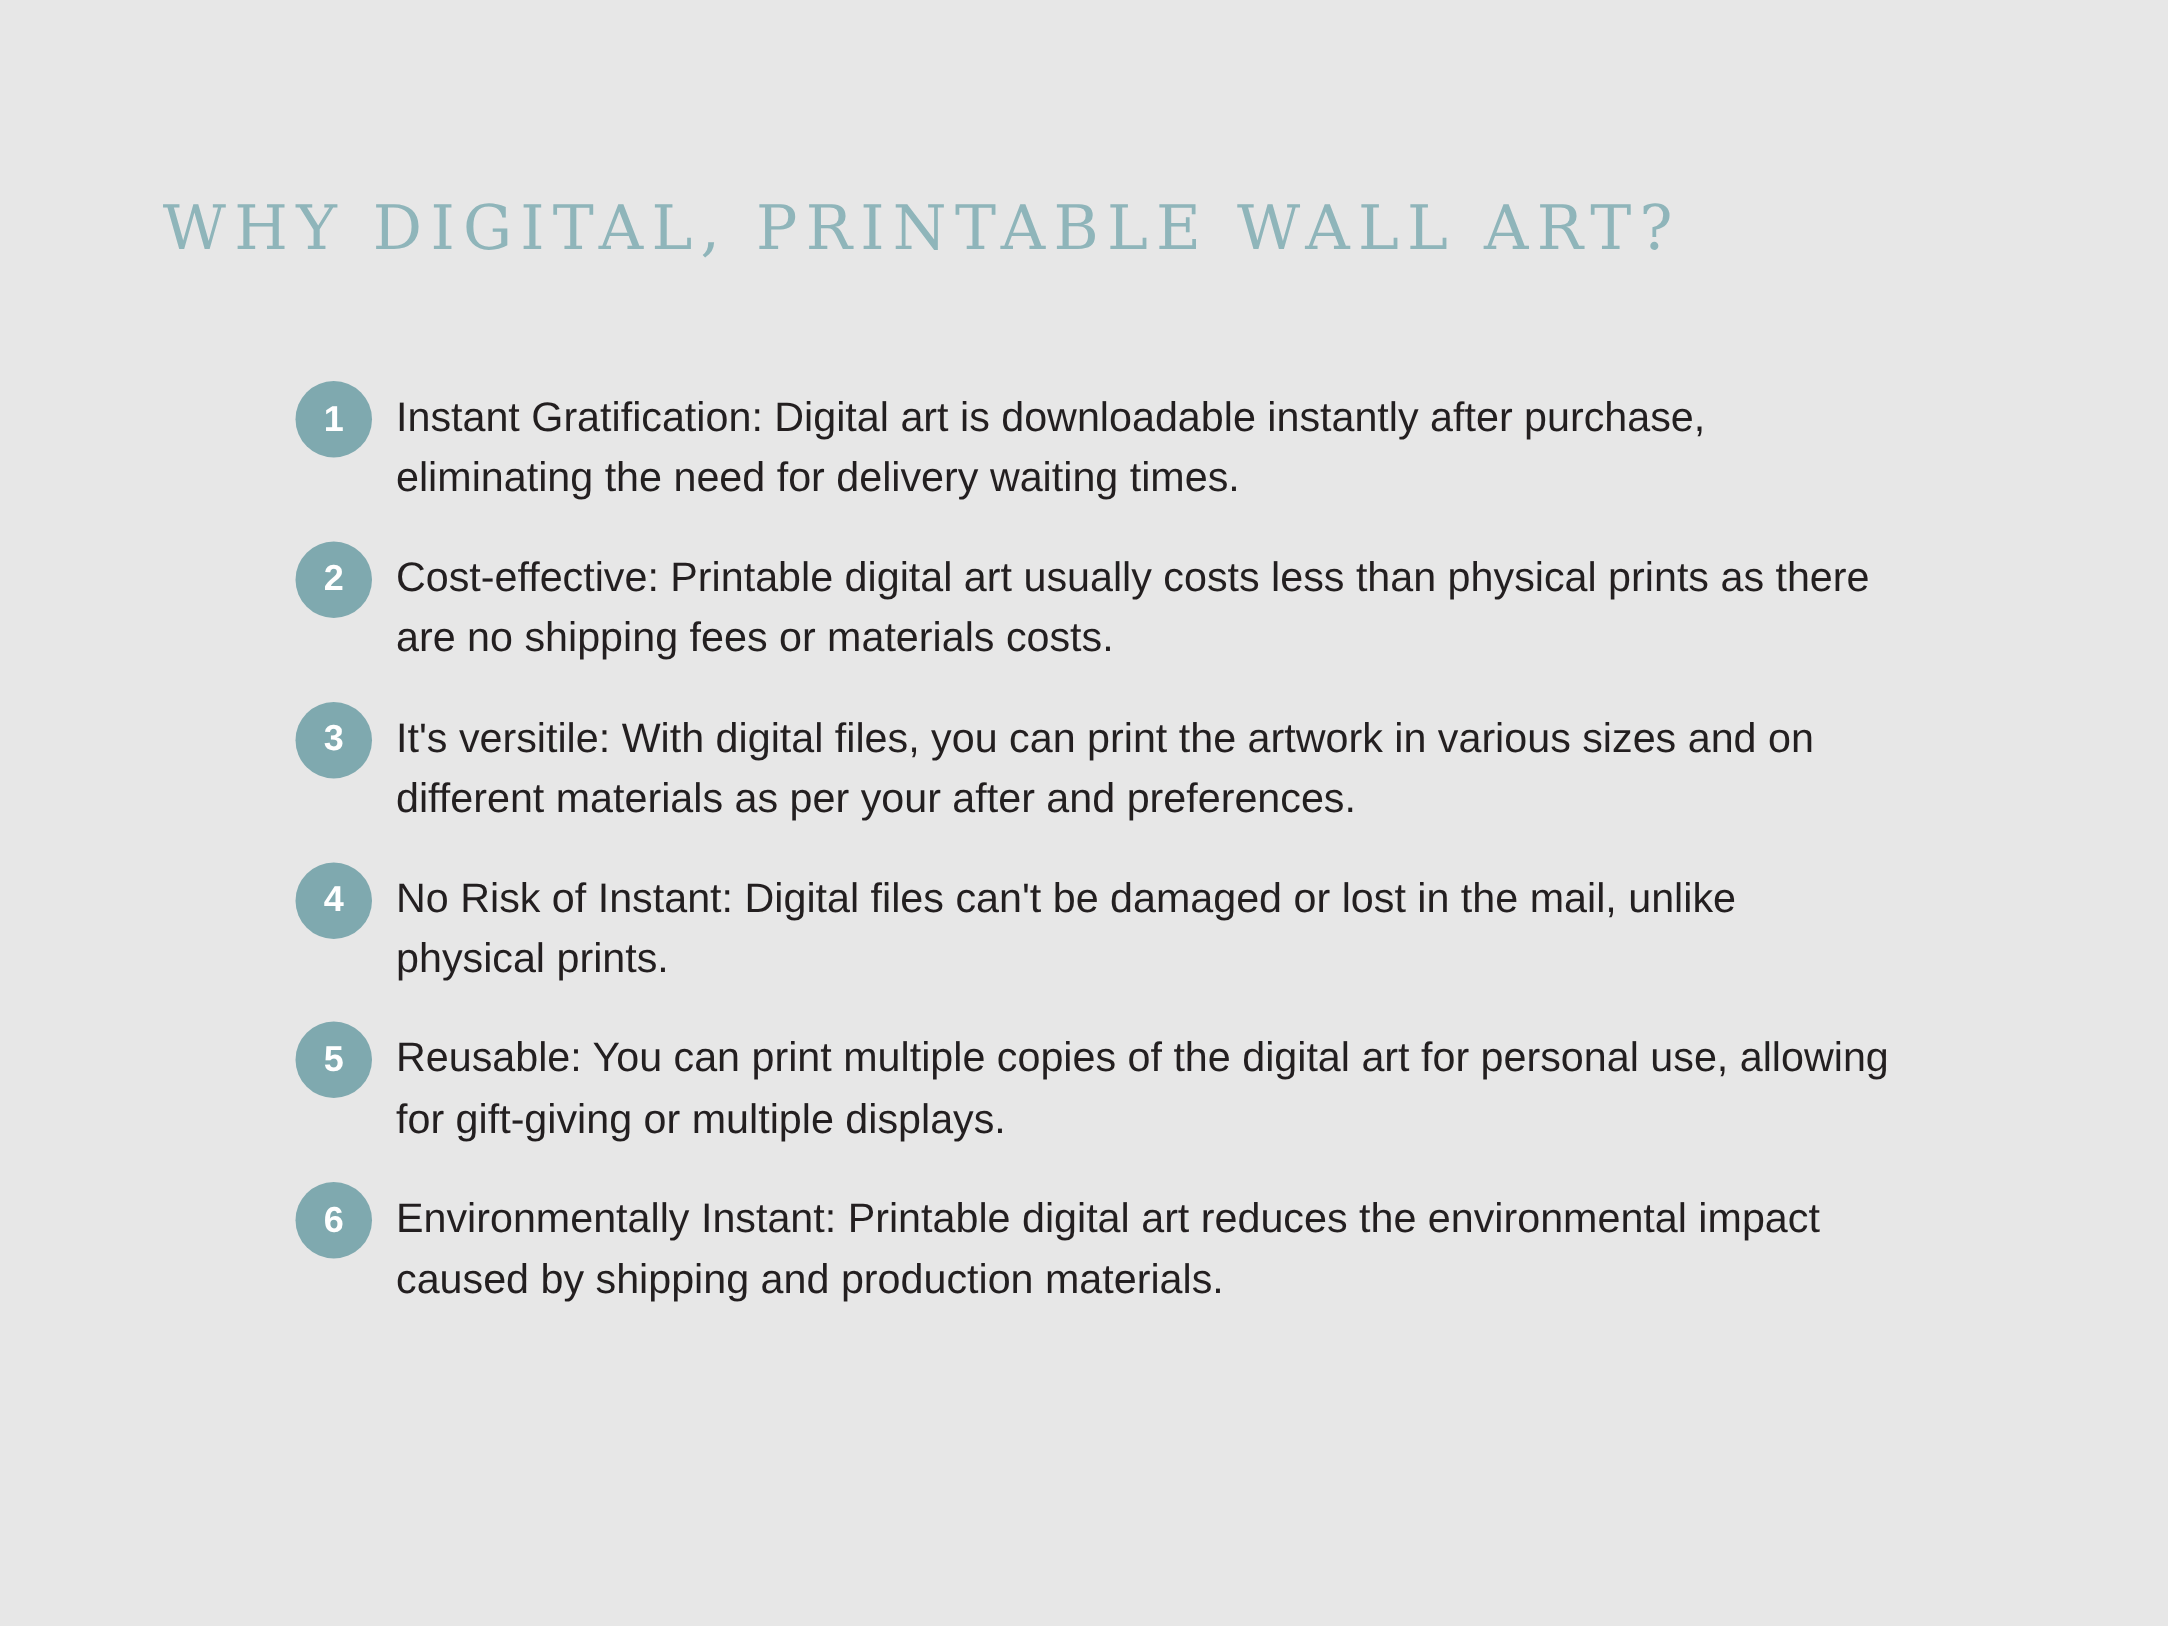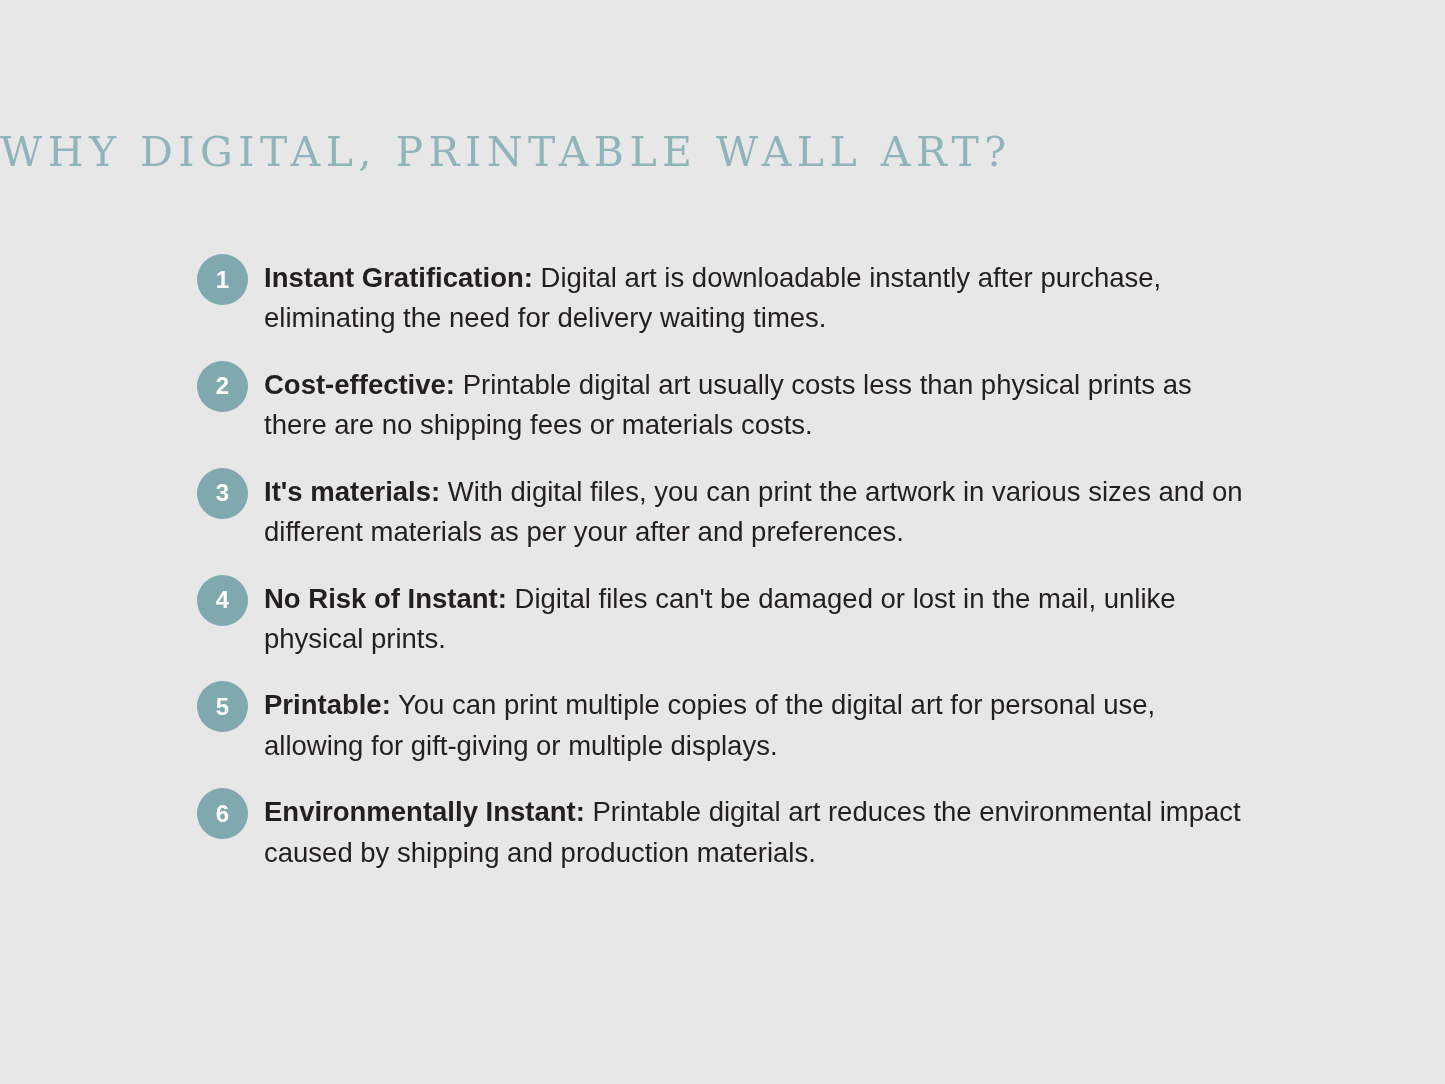--- a/index.html
+++ b/index.html
@@ -18,20 +18,21 @@
     width: 1445px;
     height: 1084px;
     background: #e7e7e7;
     box-sizing: border-box;
   }
   .title {
     position: absolute;
     top: 128px;
     left: 0;
     width: 1229px;
+    text-align: center;
     font-family: "DejaVu Serif", serif;
     font-size: 41px;
     letter-spacing: 5.5px;
     color: #8fb5ba;
     font-weight: 400;
     white-space: nowrap;
   }
   .list {
     position: absolute;
     top: 250px;
@@ -60,21 +61,21 @@
     font-family: "Liberation Sans", sans-serif;
   }
   .text {
     flex: 1 1 auto;
     font-size: 27.5px;
     line-height: 1.47;
     color: #231f20;
     padding-top: 8px;
   }
   .text .lead {
-    font-weight: 700;
+    font-weight: 400;
   }
 </style>
 </head>
 <body>
 
 <div class="page">
 
   <div class="title">WHY DIGITAL, PRINTABLE WALL ART?</div>
 
   <div class="list">
@@ -89,35 +90,35 @@
     <div class="item">
       <div class="badge">2</div>
       <div class="text">
         <span class="lead">Cost-effective:</span><span> Printable digital art usually costs less than physical prints as there are no shipping fees or materials costs.</span>
       </div>
     </div>
 
     <div class="item">
       <div class="badge">3</div>
       <div class="text">
-        <span class="lead">It's materials:</span><span> With digital files, you can print the artwork in various sizes and on different materials as per your after and preferences.</span>
+        <span class="lead">It's versitile:</span><span> With digital files, you can print the artwork in various sizes and on different materials as per your after and preferences.</span>
       </div>
     </div>
 
     <div class="item">
       <div class="badge">4</div>
       <div class="text">
         <span class="lead">No Risk of Instant:</span><span> Digital files can't be damaged or lost in the mail, unlike physical prints.</span>
       </div>
     </div>
 
     <div class="item">
       <div class="badge">5</div>
       <div class="text">
-        <span class="lead">Printable:</span><span> You can print multiple copies of the digital art for personal use, allowing for gift-giving or multiple displays.</span>
+        <span class="lead">Reusable:</span><span> You can print multiple copies of the digital art for personal use, allowing for gift-giving or multiple displays.</span>
       </div>
     </div>
 
     <div class="item">
       <div class="badge">6</div>
       <div class="text">
         <span class="lead">Environmentally Instant:</span><span> Printable digital art reduces the environmental impact caused by shipping and production materials.</span>
       </div>
     </div>
 

